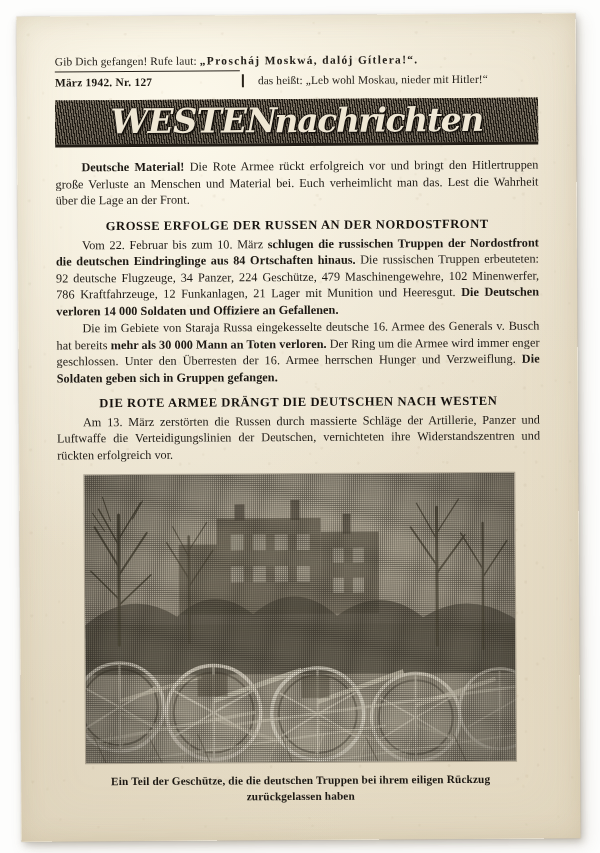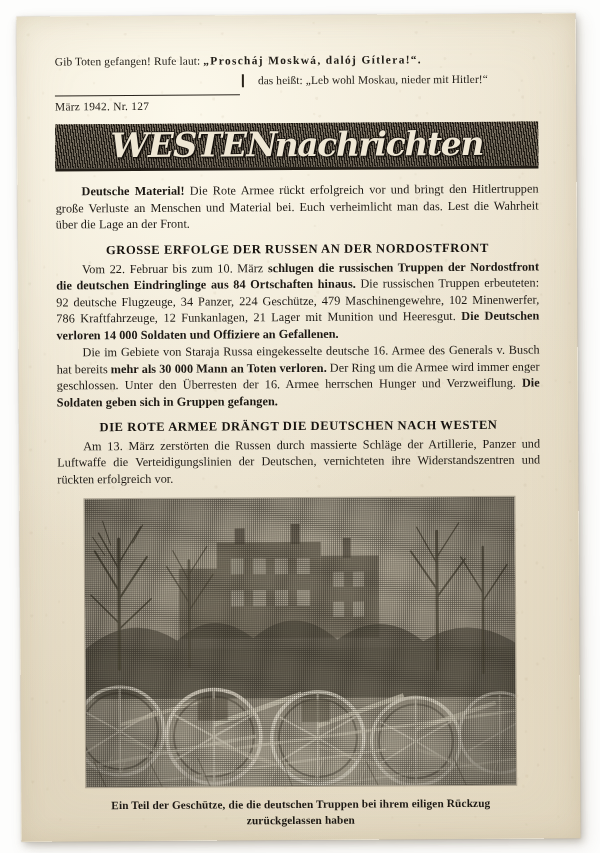--- a/index.html
+++ b/index.html
@@ -97,28 +97,27 @@
 
   .issue-row {
     display: flex;
     align-items: flex-start;
     margin-top: 2px;
     font-size: 11.4px;
     line-height: 1.3;
     white-space: nowrap;
   }
   .issue-left {
-    font-weight: 400;
+    font-weight: 700;
     letter-spacing: .25px;
     padding-top: 3px;
     border-top: 1.6px solid #2a251e;
     width: 185px;
     flex: 0 0 185px;
     color: #1d1913;
-    margin-top: 24px;
   }
   .issue-bar {
     flex: 0 0 auto;
     width: 2px;
     height: 13px;
     background: #272219;
     margin: 4px 14px 0 2px;
   }
   .issue-right {
     padding-top: 3px;
@@ -249,21 +248,21 @@
   }
 </style>
 </head>
 <body>
 
 <div id="backdrop"></div>
 
 <div id="sheet">
   <div id="content">
 
-    <div class="kicker-row"><span>Gib Toten gefangen! Rufe laut: </span><span class="spaced">„Proscháj Moskwá, dalój Gítlera!“.</span></div>
+    <div class="kicker-row"><span>Gib Dich gefangen! Rufe laut: </span><span class="spaced">„Proscháj Moskwá, dalój Gítlera!“.</span></div>
 
     <div class="issue-row">
       <div class="issue-left">März 1942. Nr. 127</div>
       <div class="issue-bar"></div>
       <div class="issue-right">das heißt: „Leb wohl Moskau, nieder mit Hitler!“</div>
     </div>
 
     <div class="masthead">
       <div class="mh-inner">
         <span class="mh-front">WESTEN</span><span class="mh-nach">nachrichten</span>

